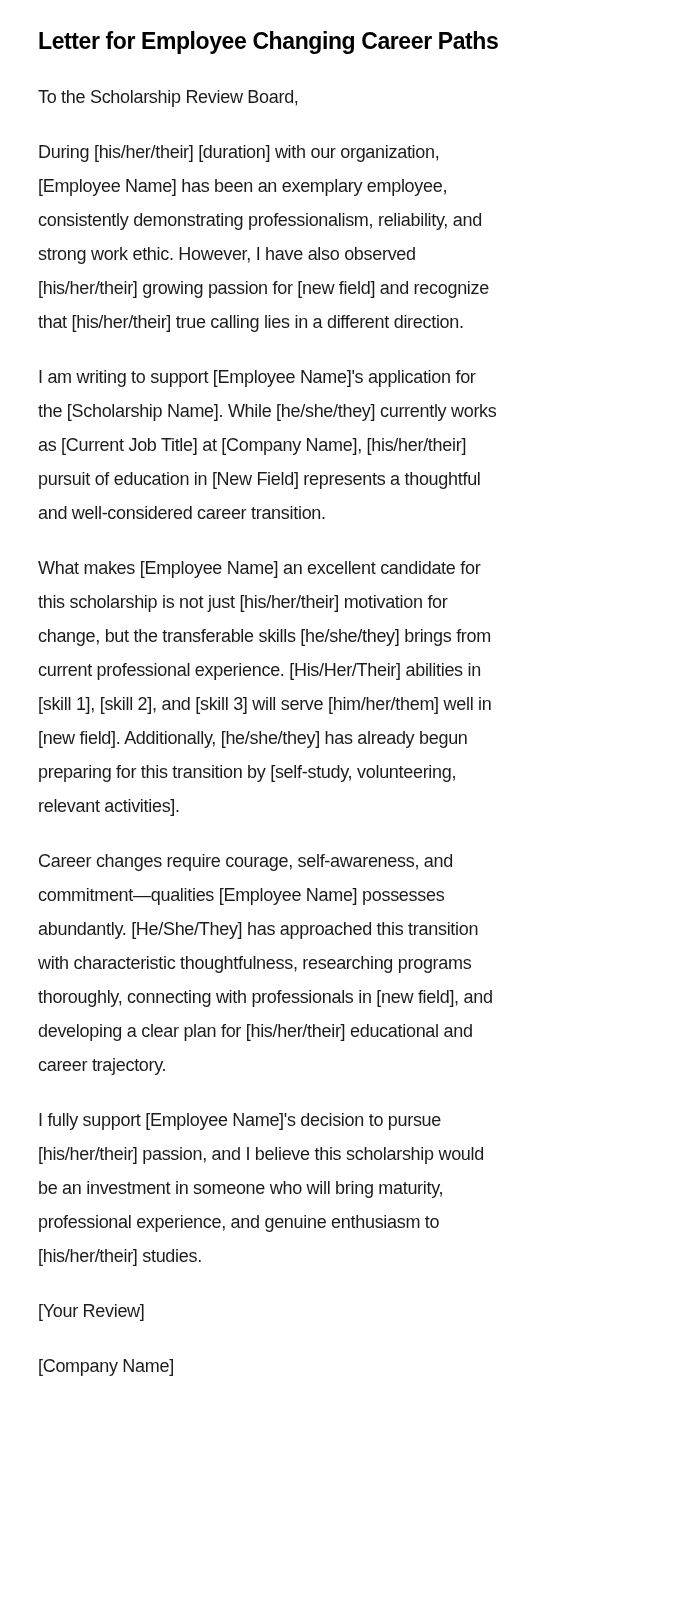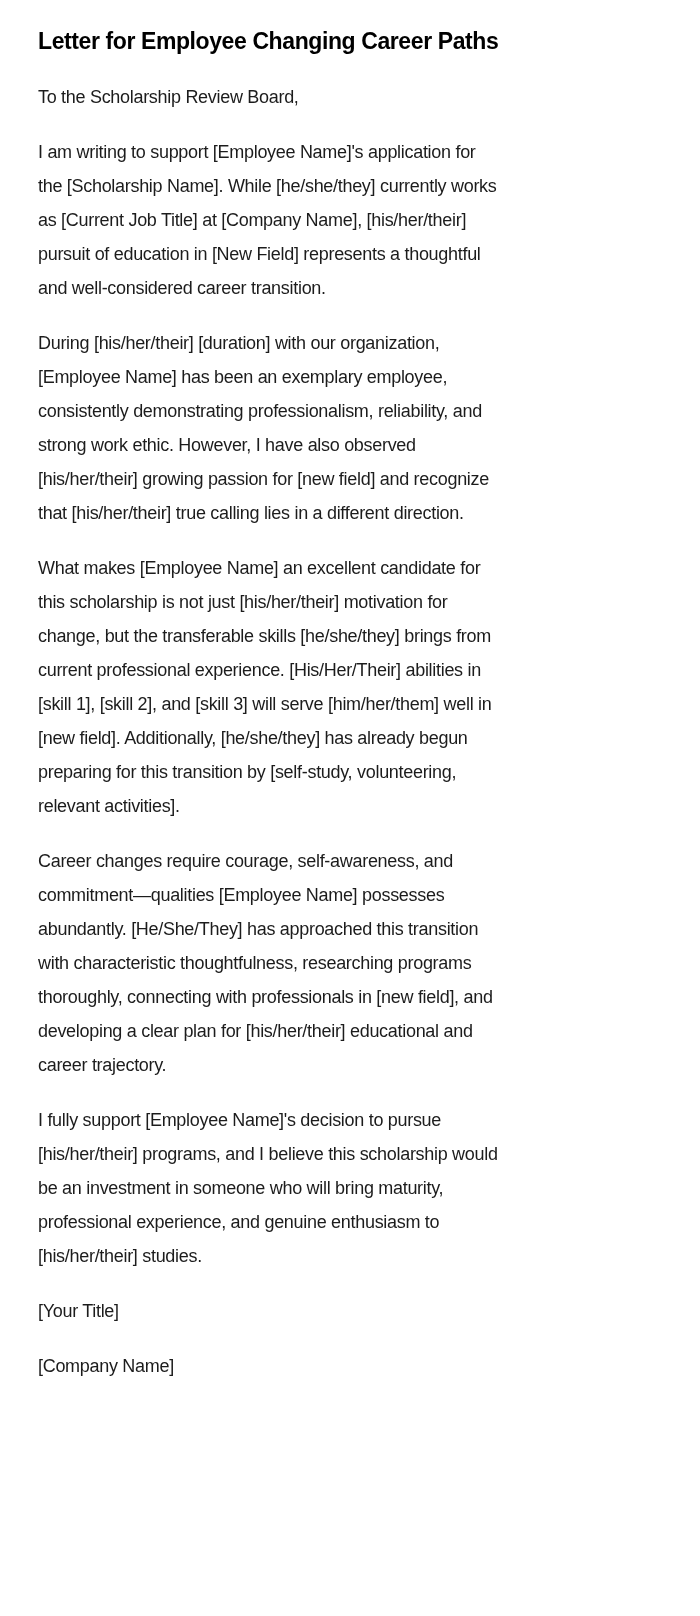--- a/index.html
+++ b/index.html
@@ -40,29 +40,29 @@
   }
 </style>
 </head>
 <body>
 
 <div class="doc">
   <h1>Letter for Employee Changing Career Paths</h1>
 
   <p>To the Scholarship Review Board,</p>
 
+  <p>During [his/her/their] [duration] with our organization, [Employee Name] has been an exemplary employee, consistently demonstrating professionalism, reliability, and strong work ethic. However, I have also observed [his/her/their] growing passion for [new field] and recognize that [his/her/their] true calling lies in a different direction.</p>
+
   <p>I am writing to support [Employee Name]'s application for the [Scholarship Name]. While [he/she/they] currently works as [Current Job Title] at [Company Name], [his/her/their] pursuit of education in [New Field] represents a thoughtful and well-considered career transition.</p>
-
-  <p>During [his/her/their] [duration] with our organization, [Employee Name] has been an exemplary employee, consistently demonstrating professionalism, reliability, and strong work ethic. However, I have also observed [his/her/their] growing passion for [new field] and recognize that [his/her/their] true calling lies in a different direction.</p>
 
   <p>What makes [Employee Name] an excellent candidate for this scholarship is not just [his/her/their] motivation for change, but the transferable skills [he/she/they] brings from current professional experience. [His/Her/Their] abilities in [skill 1], [skill 2], and [skill 3] will serve [him/her/them] well in [new field]. Additionally, [he/she/they] has already begun preparing for this transition by [self-study, volunteering, relevant activities].</p>
 
   <p>Career changes require courage, self-awareness, and commitment—qualities [Employee Name] possesses abundantly. [He/She/They] has approached this transition with characteristic thoughtfulness, researching programs thoroughly, connecting with professionals in [new field], and developing a clear plan for [his/her/their] educational and career trajectory.</p>
 
-  <p>I fully support [Employee Name]'s decision to pursue [his/her/their] programs, and I believe this scholarship would be an investment in someone who will bring maturity, professional experience, and genuine enthusiasm to [his/her/their] studies.</p>
+  <p>I fully support [Employee Name]'s decision to pursue [his/her/their] passion, and I believe this scholarship would be an investment in someone who will bring maturity, professional experience, and genuine enthusiasm to [his/her/their] studies.</p>
 
 
 
-  <p>[Your Title]</p>
+  <p>[Your Review]</p>
 
   <p>[Company Name]</p>
 
 </div>
 
 </body></html>

